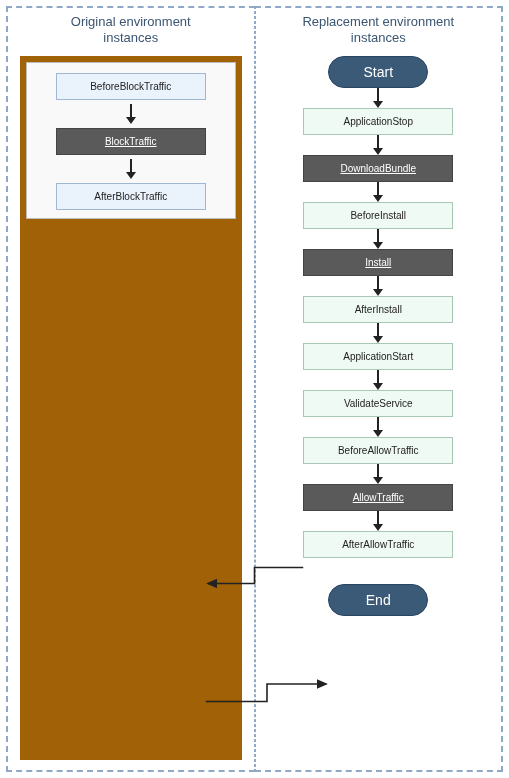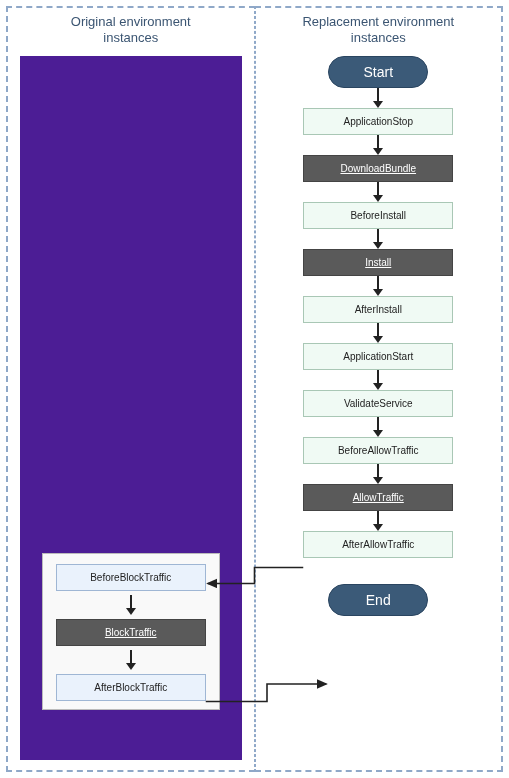--- a/index.html
+++ b/index.html
@@ -29,27 +29,26 @@
   .env-column.right { border-left-width: 1px; }
   .env-title {
     text-align: center;
     color: #3b5572;
     font-size: 13px;
     line-height: 1.25;
     margin-bottom: 8px;
     min-height: 34px;
   }
   .left-fill {
-    background: #4c1d95;
+    background: #a16207;
     width: 100%;
     flex: 1;
     display: flex;
     flex-direction: column;
-    justify-content: flex-end;
-    padding: 22px;
+    padding: 6px;
   }
   .block-group {
     background: #f9f9f9;
     border: 1px solid #bbb;
     padding: 10px 8px 8px 8px;
     display: flex;
     flex-direction: column;
     align-items: center;
     gap: 4px;
     margin-bottom: 28px;

